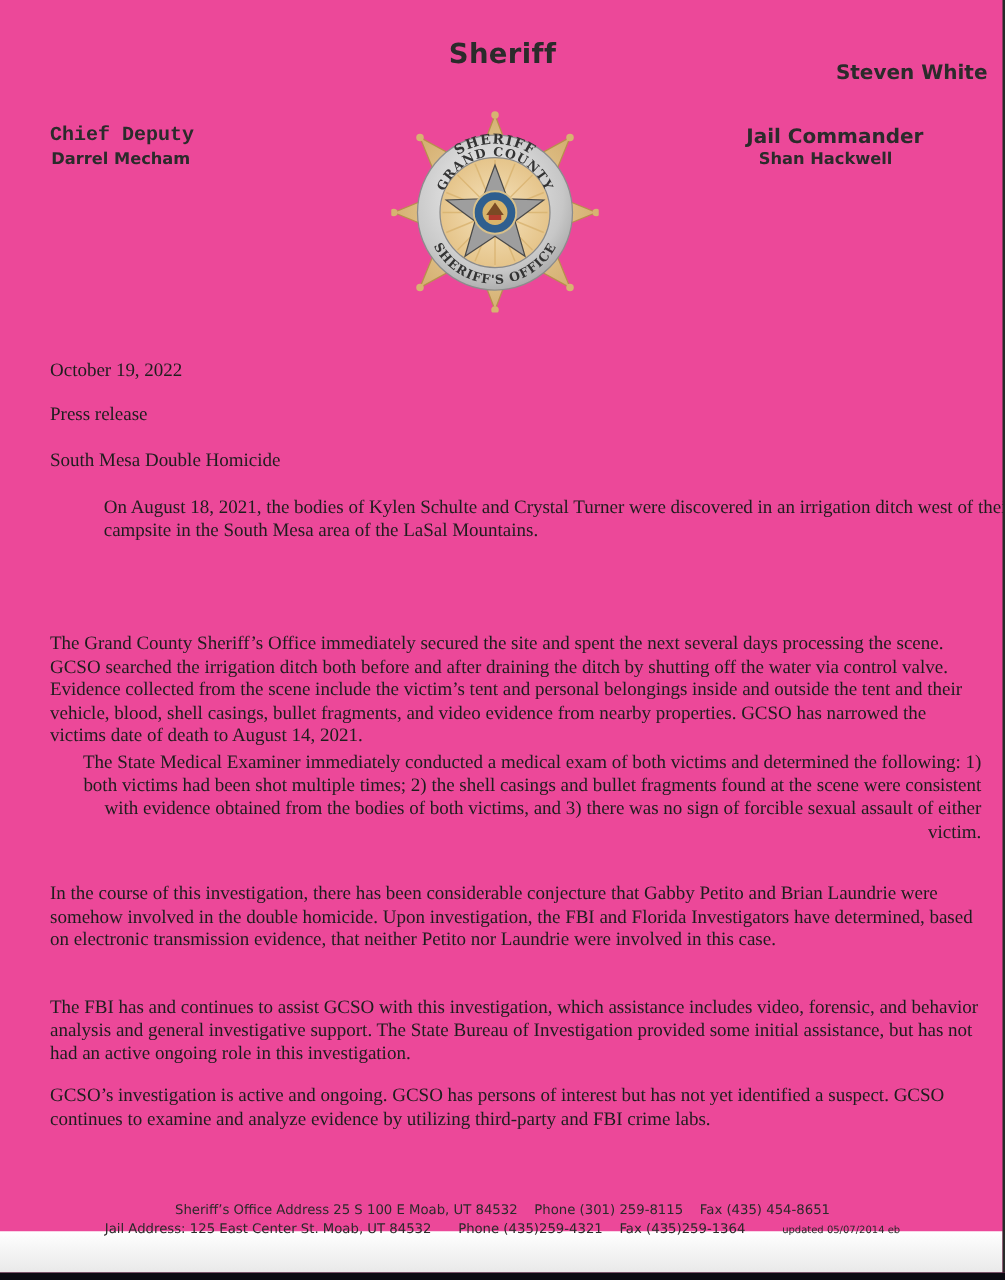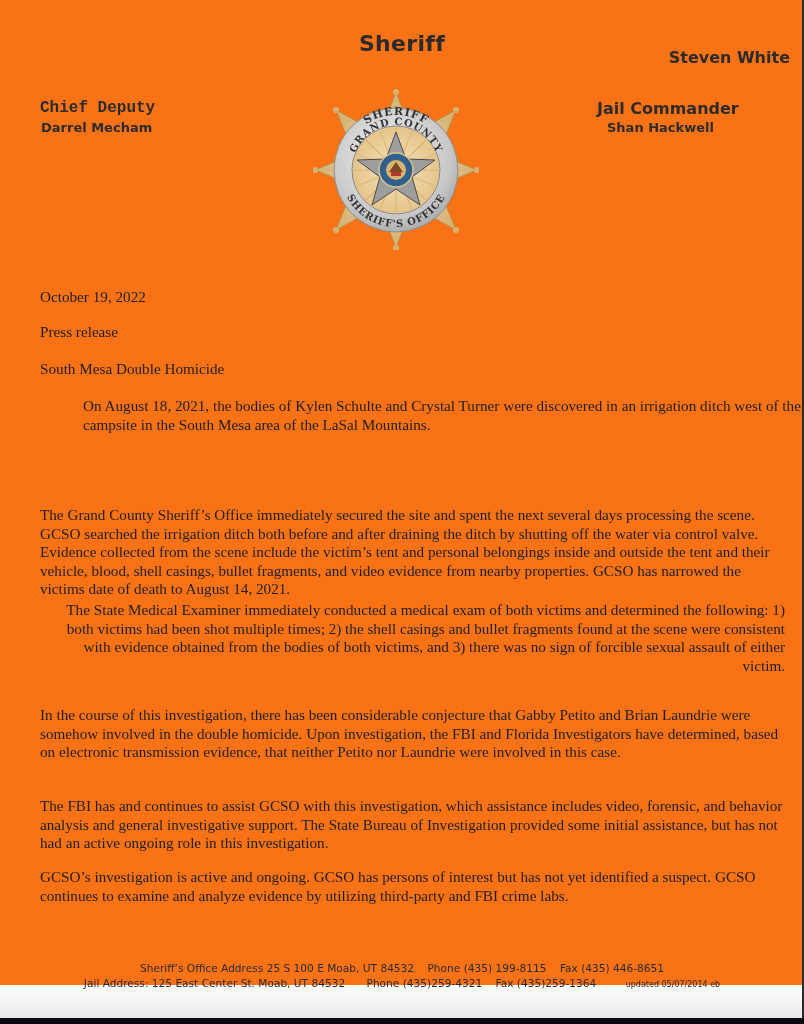--- a/index.html
+++ b/index.html
@@ -7,21 +7,21 @@
       padding: 0;
       width: 804px;
       height: 1024px;
       overflow: hidden;
       background: #ffffff;
     }
     .page {
       position: relative;
       width: 804px;
       height: 1024px;
-      background: #f97316;
+      background: #ec4899;
       color: #222;
       overflow: hidden;
     }
     .right-edge {
       position: absolute;
       top: 0;
       right: 0;
       width: 2px;
       height: 1018px;
       background: #2a2a2a;
@@ -192,22 +192,22 @@
   <p class="body-text p3">The Grand County Sheriff’s Office immediately secured the site and spent the next several days processing the scene. GCSO searched the irrigation ditch both before and after draining the ditch by shutting off the water via control valve. Evidence collected from the scene include the victim’s tent and personal belongings inside and outside the tent and their vehicle, blood, shell casings, bullet fragments, and video evidence from nearby properties. GCSO has narrowed the victims date of death to August 14, 2021.</p>
   <p class="body-text p4">The State Medical Examiner immediately conducted a medical exam of both victims and determined the following: 1) both victims had been shot multiple times; 2) the shell casings and bullet fragments found at the scene were consistent with evidence obtained from the bodies of both victims, and 3) there was no sign of forcible sexual assault of either victim.</p>
   <p class="body-text p5">In the course of this investigation, there has been considerable conjecture that Gabby Petito and Brian Laundrie were somehow involved in the double homicide. Upon investigation, the FBI and Florida Investigators have determined, based on electronic transmission evidence, that neither Petito nor Laundrie were involved in this case.</p>
   <p class="body-text p6">The FBI has and continues to assist GCSO with this investigation, which assistance includes video, forensic, and behavior analysis and general investigative support. The State Bureau of Investigation provided some initial assistance, but has not had an active ongoing role in this investigation.</p>
   <p class="body-text p7">GCSO’s investigation is active and ongoing. GCSO has persons of interest but has not yet identified a suspect. GCSO continues to examine and analyze evidence by utilizing third-party and FBI crime labs.</p>
 
   <div class="bottom-fade"></div>
 
   <div class="footer footer-line1">
     <span>Sheriff’s  Office Address 25 S 100 E Moab, UT  84532</span><span class="gap-sm"></span>
-    <span>Phone (435) 199-8115</span><span class="gap-sm"></span>
-    <span>Fax  (435) 446-8651</span>
+    <span>Phone (301) 259-8115</span><span class="gap-sm"></span>
+    <span>Fax  (435) 454-8651</span>
   </div>
   <div class="footer footer-line2">
     <span>Jail Address: 125 East Center St. Moab, UT  84532</span><span class="gap"></span>
     <span>Phone (435)259-4321</span><span class="gap-sm"></span>
     <span>Fax (435)259-1364</span><span class="gap-sm"></span>
     <span class="small">updated 05/07/2014  eb</span>
   </div>
 
   <div class="right-edge"></div>
   <div class="bottom-bar"></div>

